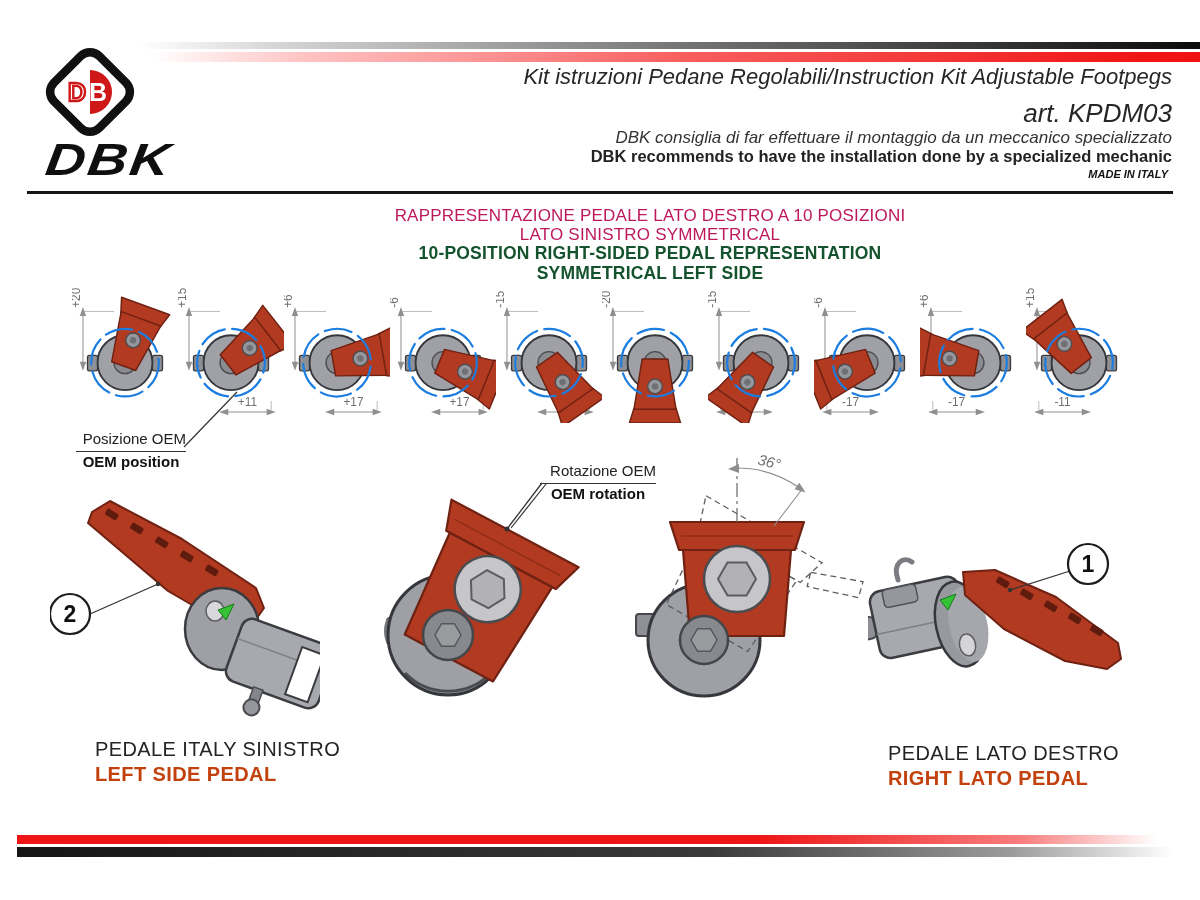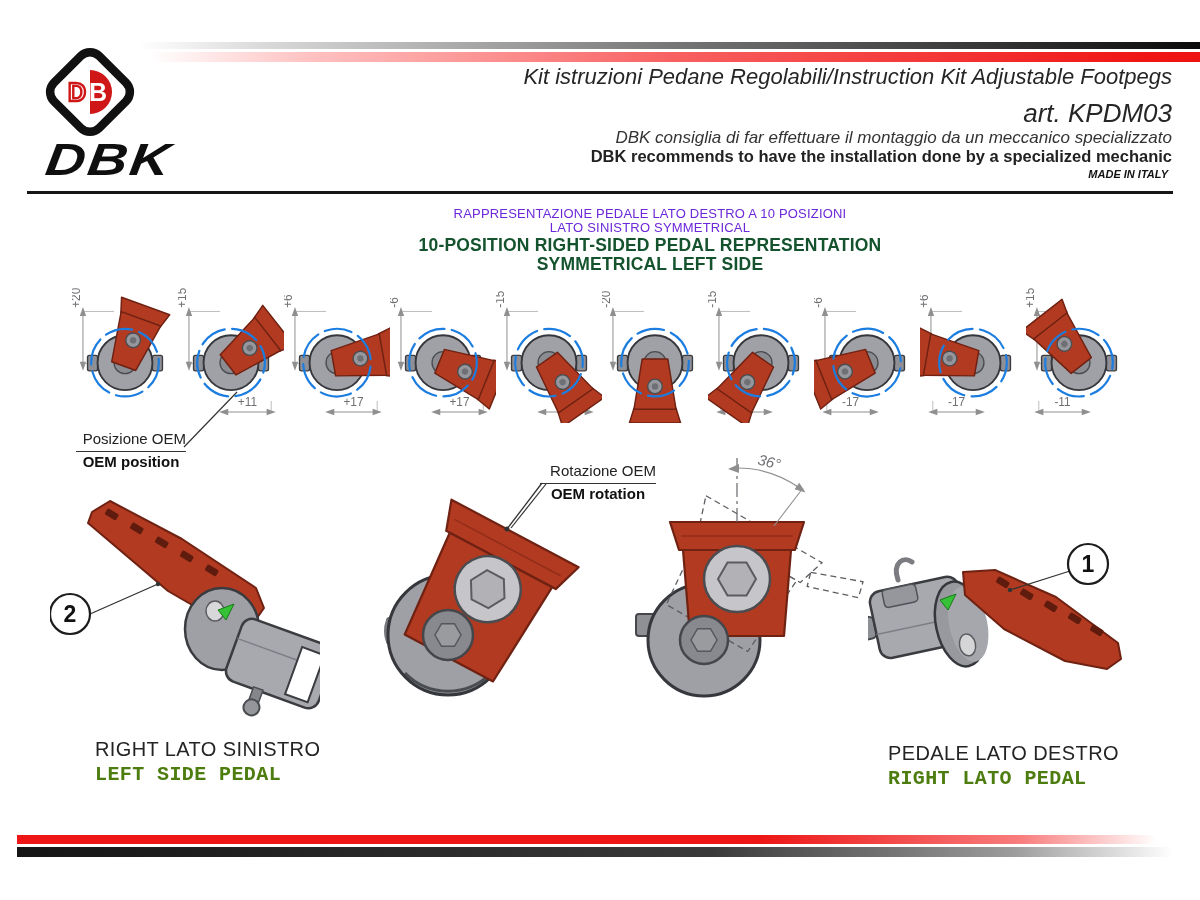--- a/index.html
+++ b/index.html
@@ -16,21 +16,21 @@
     letter-spacing:2px;color:#0f0f0f;transform:skewX(-8deg) scaleX(1.22);transform-origin:left;}
   
   .h-title{position:absolute;right:28px;top:64px;font-size:22px;font-style:italic;color:#262626;white-space:nowrap;}
   .h-article{position:absolute;right:28px;top:98px;font-size:26px;font-style:italic;color:#262626;}
   .h-note-it{position:absolute;right:28px;top:128px;font-size:17px;font-style:italic;color:#333;}
   .h-note-en{position:absolute;right:28px;top:147px;font-size:16.5px;font-weight:bold;color:#222;}
   .h-made{position:absolute;right:32px;top:168px;font-size:11px;font-style:italic;font-weight:bold;color:#111;}
   .h-rule{position:absolute;left:27px;top:191px;width:1146px;height:2.5px;background:#161616;}
   
   .sec-head{position:absolute;left:100px;top:207px;width:1100px;text-align:center;line-height:1.1;}
-  .sh-reg{font-size:13px;color:#6d28d9;letter-spacing:.2px;}
+  .sh-reg{font-size:17px;color:#be185d;letter-spacing:.2px;}
   .sh-bold{font-size:17.5px;font-weight:bold;color:#14532d;letter-spacing:.2px;}
   
   .pos-row{position:absolute;left:52px;top:284px;width:1100px;height:142px;display:flex;justify-content:center;}
   .pos-cell{width:106px;height:139px;}
   .pos-cell svg{display:block;}
   .dim-line{stroke:#8f8f8f;stroke-width:1.1;}
   .dim-ext{stroke:#a5a5a5;stroke-width:.8;}
   .dim-arrow{fill:#8f8f8f;}
   .dim-text{font-size:13px;fill:#6f7073;font-family:"Liberation Sans",sans-serif;}
   .tab{fill:#8f9096;stroke:#3a3c40;stroke-width:1.5;}
@@ -42,21 +42,21 @@
   .bolt-inner{fill:#6f7075;}
   .bluedash{fill:none;stroke:#1b7de0;stroke-width:2.4;stroke-dasharray:30 8;stroke-linecap:round;}
   
   .oem-label{position:absolute;left:76px;top:430px;width:110px;text-align:center;}
   .oem-l1{font-size:15px;color:#222;border-bottom:1.4px solid #333;padding-bottom:4px;text-align:right;}
   .oem-l2{font-size:15px;font-weight:bold;color:#111;padding-top:1px;}
   .rot-label{position:absolute;left:540px;top:462px;width:116px;text-align:center;}
   
   .foot-label{position:absolute;line-height:1.25;}
   .fl-it{font-size:20px;color:#242424;letter-spacing:.4px;}
-  .fl-en{font-size:20px;font-weight:bold;color:#4d7c0f;letter-spacing:.4px;font-family:Liberation Mono, monospace;}
+  .fl-en{font-size:20px;font-weight:bold;color:#c2410c;letter-spacing:.4px;}
   .foot-left{left:95px;top:737px;}
   .foot-right{left:888px;top:741px;}
   
   .illus{position:absolute;}
   .leader{stroke:#333;stroke-width:1.3;fill:none;}
   .callout-circle{fill:#fff;stroke:#1d1d1d;stroke-width:2.2;}
   .callout-num{font-size:23px;font-weight:bold;fill:#111;font-family:"Liberation Sans",sans-serif;}
   .gray-part{fill:#a8a9af;stroke:#3a3c40;stroke-width:2.5;}
   .gray-dark{fill:#8f9095;stroke:#45474b;stroke-width:2;}
   .tread{fill:#5f1c0e;}
@@ -546,21 +546,21 @@
       <text class="callout-num" x="220" y="34" text-anchor="middle">1</text>
     </g>
   </svg>
 
   <svg class="overlay" width="1200" height="900">
     <line x1="184" y1="447" x2="237" y2="392" stroke="#333" stroke-width="1.2"></line>
     <line x1="546" y1="484" x2="511" y2="528" stroke="#333" stroke-width="1.2"></line>
   </svg>
 
   <div class="foot-label foot-left">
-    <div class="fl-it">RIGHT LATO SINISTRO</div>
+    <div class="fl-it">PEDALE ITALY SINISTRO</div>
     <div class="fl-en">LEFT SIDE PEDAL</div>
   </div>
   <div class="foot-label foot-right">
     <div class="fl-it">PEDALE LATO DESTRO</div>
     <div class="fl-en">RIGHT LATO PEDAL</div>
   </div>
 
   <div class="bar-red-bot"></div>
   <div class="bar-black-bot"></div>
 

